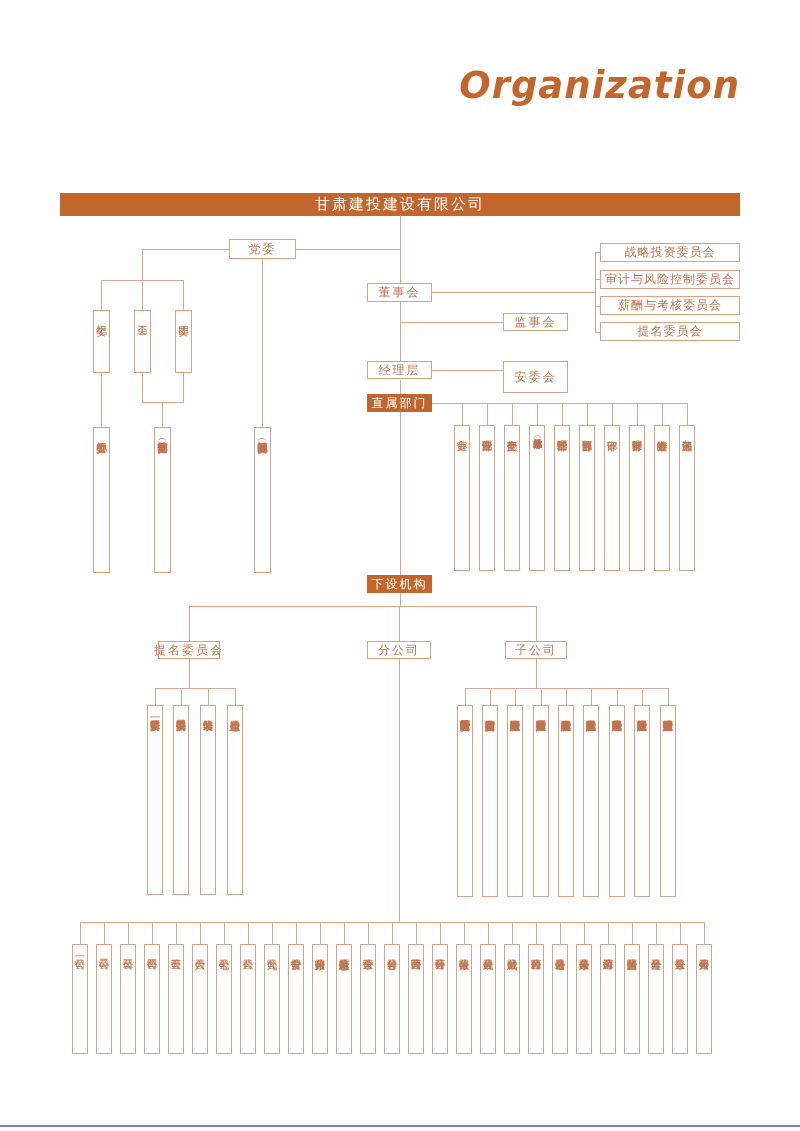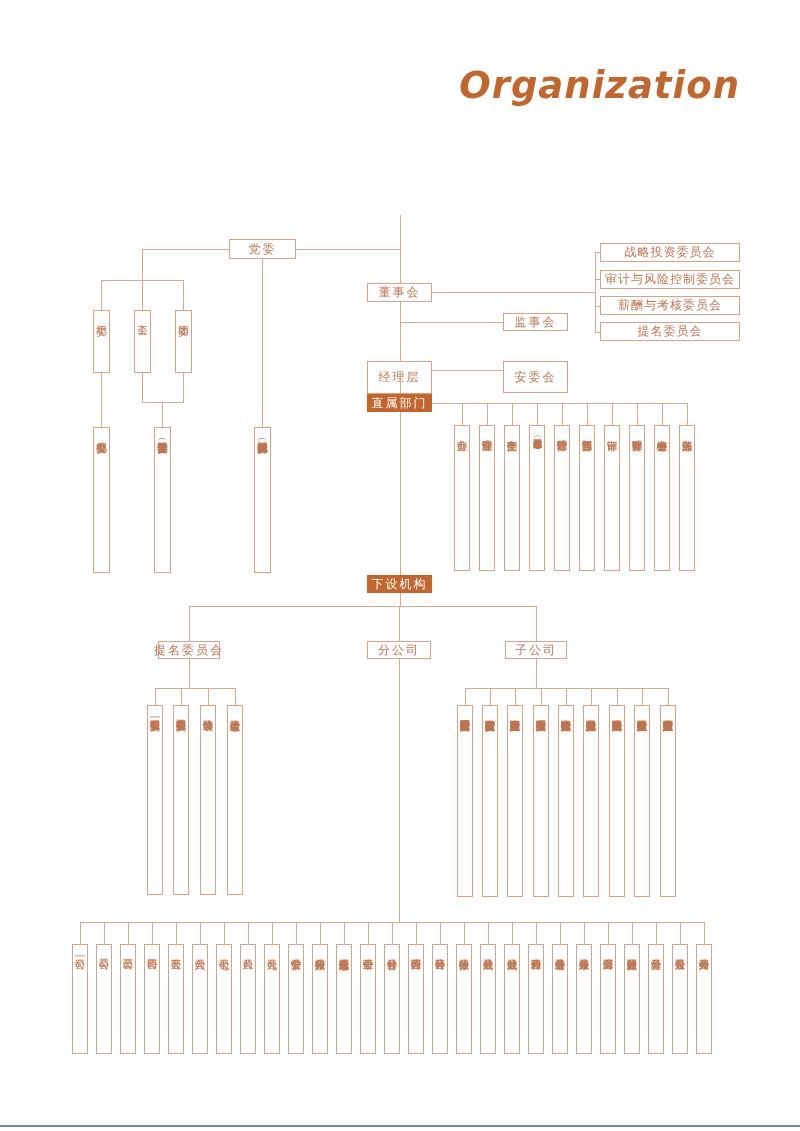--- a/index.html
+++ b/index.html
@@ -40,25 +40,26 @@
 </style>
 </head>
 <body>
 
 <div class="page">
 
   <div class="title-block">
     <div class="title-en">Organization</div>
   </div>
 
+  <div class="banner">甘肃建投建设有限公司</div>
 
   <div class="node" style="left:229px;top:239px;width:67px;height:20px;">党委</div>
   <div class="node" style="left:367px;top:283px;width:65px;height:19px;">董事会</div>
   <div class="node" style="left:503px;top:313px;width:65px;height:18px;">监事会</div>
-  <div class="node" style="left:367px;top:361px;width:65px;height:33px;">经理层</div>
+  <div class="node" style="left:367px;top:361px;width:65px;height:18px;">经理层</div>
   <div class="node" style="left:503px;top:361px;width:65px;height:32px;">安委会</div>
   <div class="node filled" style="left:367px;top:394px;width:65px;height:18px;">直属部门</div>
   <div class="node filled" style="left:367px;top:575px;width:65px;height:18px;">下设机构</div>
   <div class="node" style="left:158px;top:641px;width:62px;height:18px;">提名委员会</div>
   <div class="node" style="left:367px;top:641px;width:64px;height:18px;">分公司</div>
   <div class="node" style="left:505px;top:641px;width:62px;height:18px;">子公司</div>
 
   <div class="vbox" style="left:93px;top:427px;width:17px;height:146px;">纪委办公室</div>
   <div class="vbox" style="left:154px;top:427px;width:17px;height:146px;">党群工作部（党委宣传部）</div>
   <div class="vbox" style="left:254px;top:427px;width:17px;height:146px;">党委组织部（人力资源部）</div>

